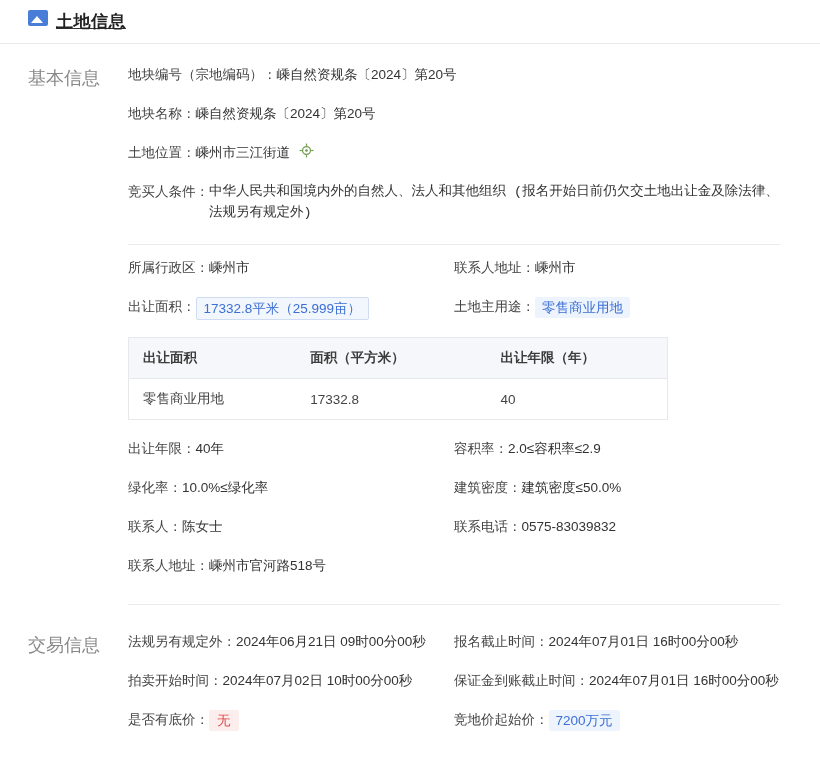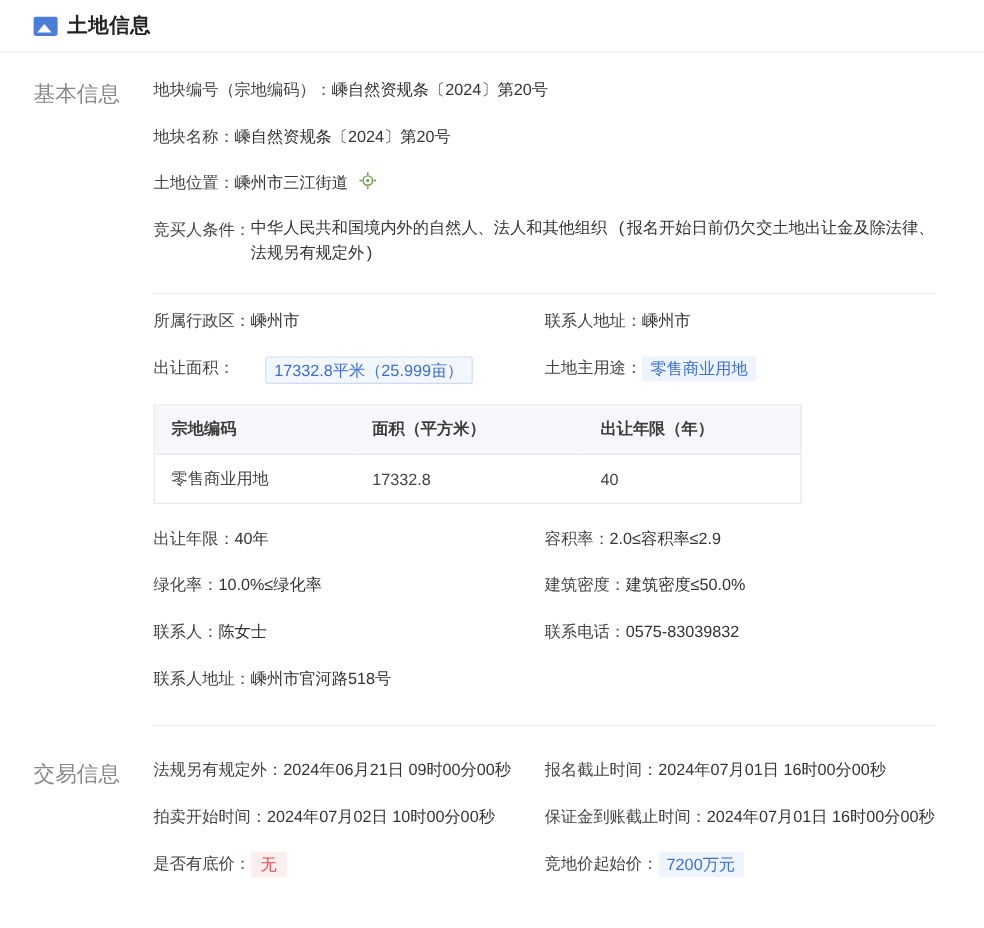--- a/index.html
+++ b/index.html
@@ -17,23 +17,24 @@
   }
   .page {
     position: relative;
     width: 820px;
     height: 773px;
   }
 
   
   .page-header {
     display: flex;
-    align-items: center;
+    align-items: flex-start;
     padding: 10px 0 10px 28px;
     border-bottom: 1px solid #e8eaee;
+    text-decoration: underline;
   }
   .header-icon {
     width: 20px;
     height: 16px;
     background: #4a7dd8;
     border-radius: 2px;
     margin-right: 8px;
     position: relative;
     flex: none;
   }
@@ -102,21 +103,20 @@
 
   
   .chip {
     display: inline-block;
     border: 1px solid #cfdcf3;
     background: #f2f6fd;
     color: #3b6fd4;
     padding: 2px 7px;
     border-radius: 2px;
     line-height: 1.3;
-    margin-left: 25px;
   }
   .chip-plain {
     display: inline-block;
     background: #eef4fe;
     color: #3b6fd4;
     padding: 2px 7px;
     border-radius: 2px;
     line-height: 1.3;
   }
   .chip-red {
@@ -263,21 +263,21 @@
         <div class="field">
           <span class="flabel">土地主用途：</span>
           <span class="chip-plain">零售商业用地</span>
         </div>
       </div>
 
       <div class="table-row">
         <table class="usage">
           <thead>
             <tr>
-              <th class="col1">宗地编码</th>
+              <th class="col1">出让面积</th>
               <th class="col2">面积（平方米）</th>
               <th class="col3">出让年限（年）</th>
             </tr>
           </thead>
           <tbody>
             <tr>
               <td>零售商业用地</td>
               <td>17332.8</td>
               <td>40</td>
             </tr>

